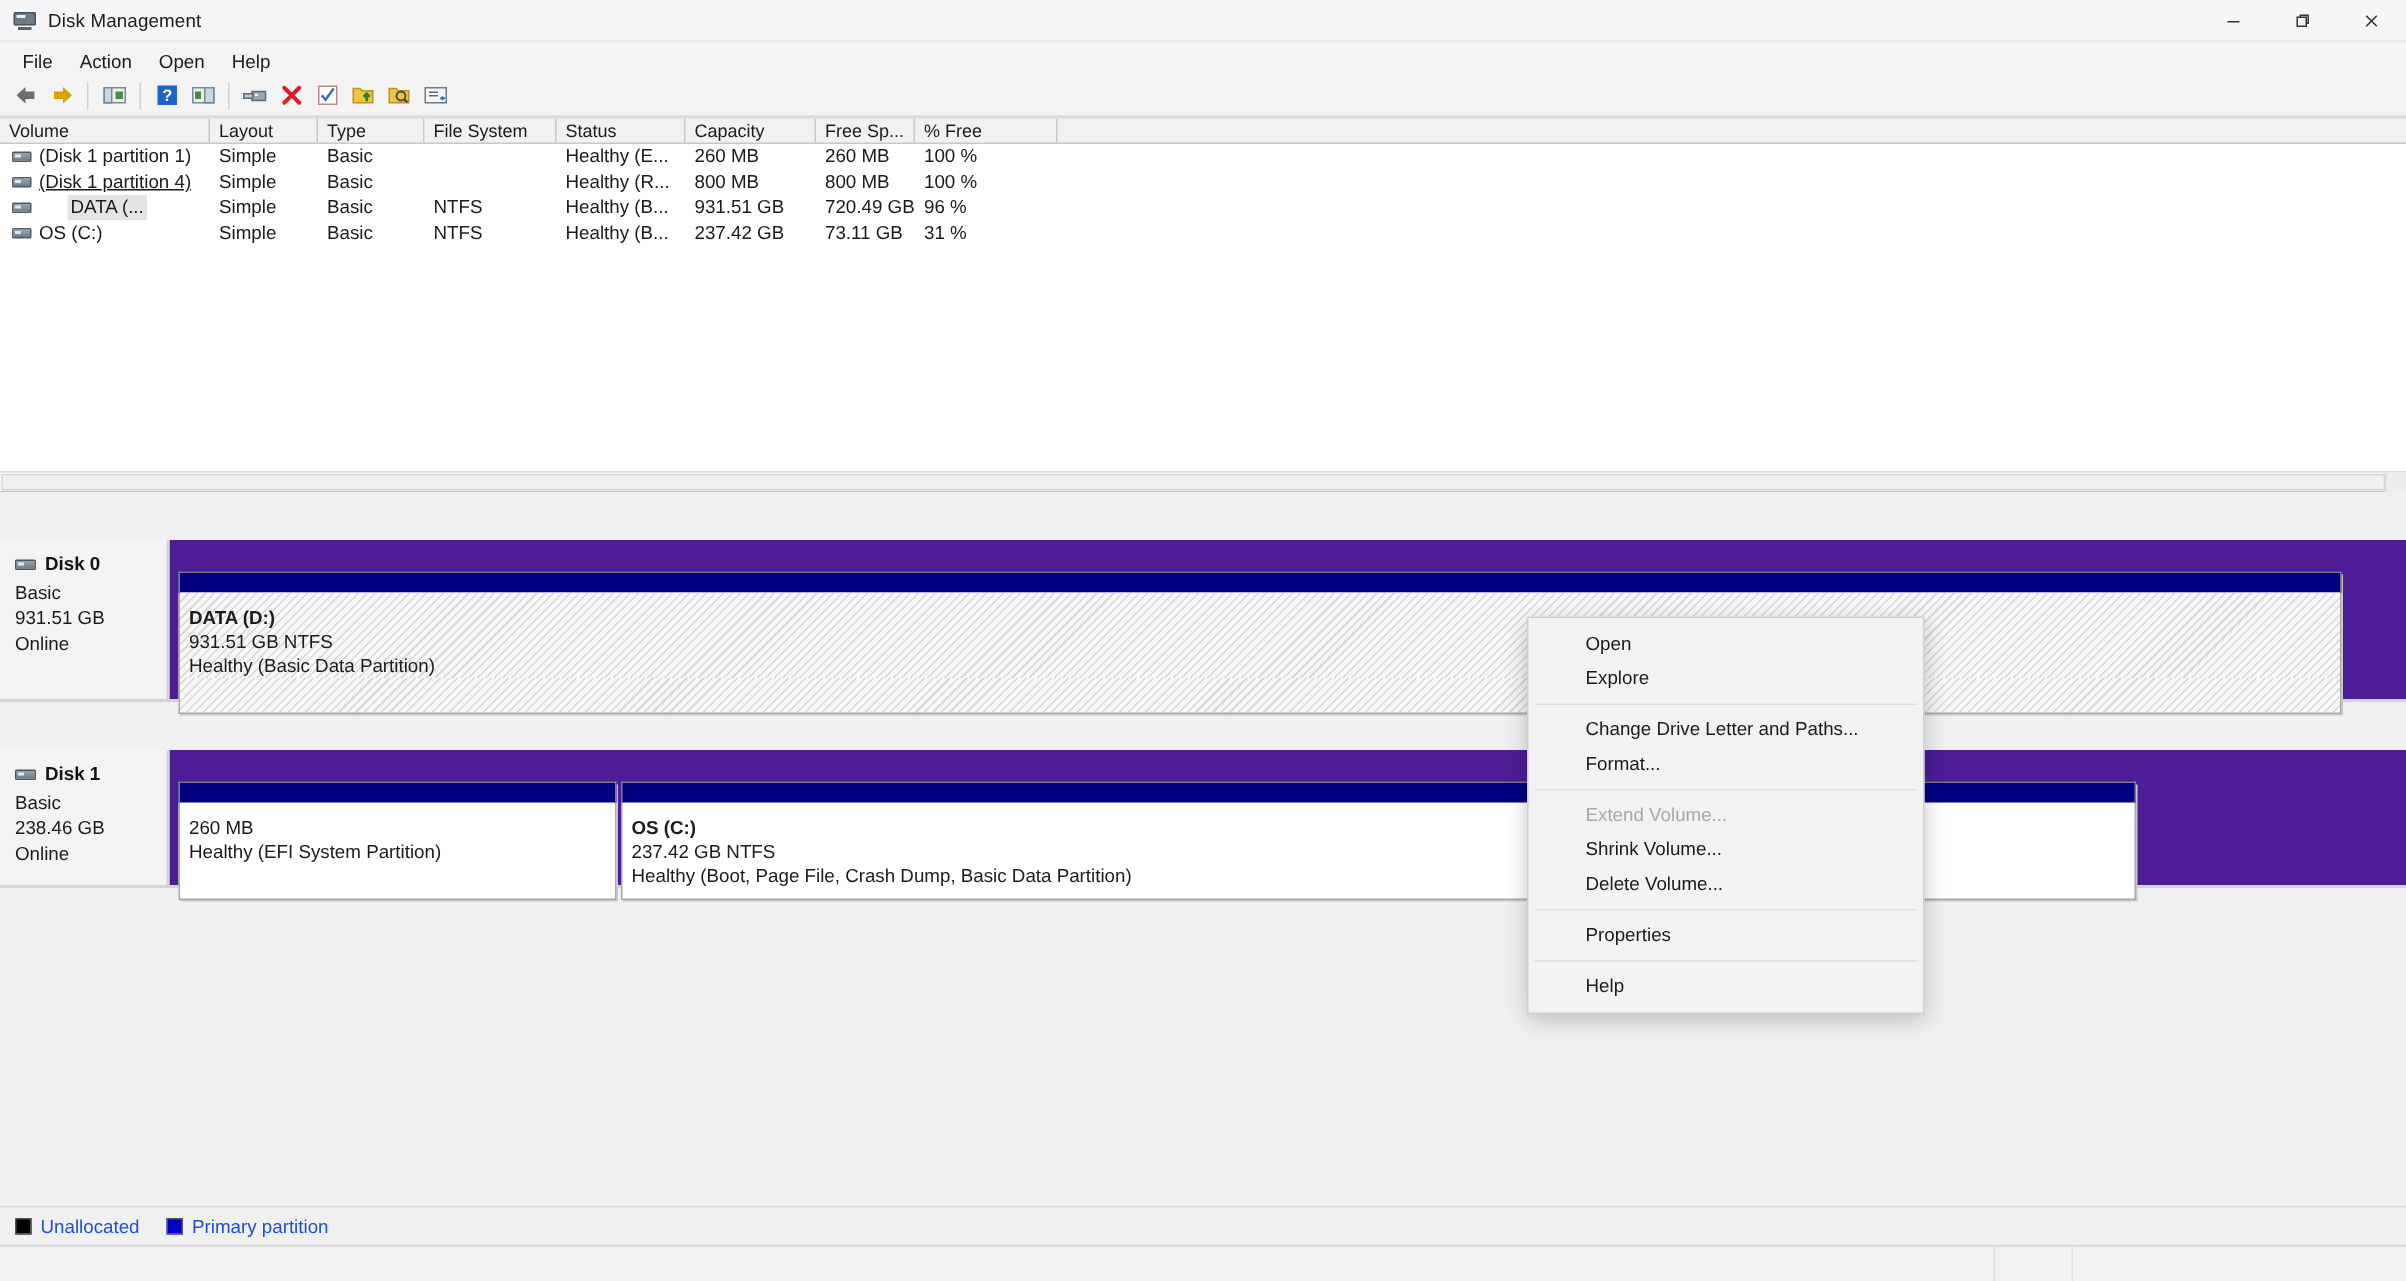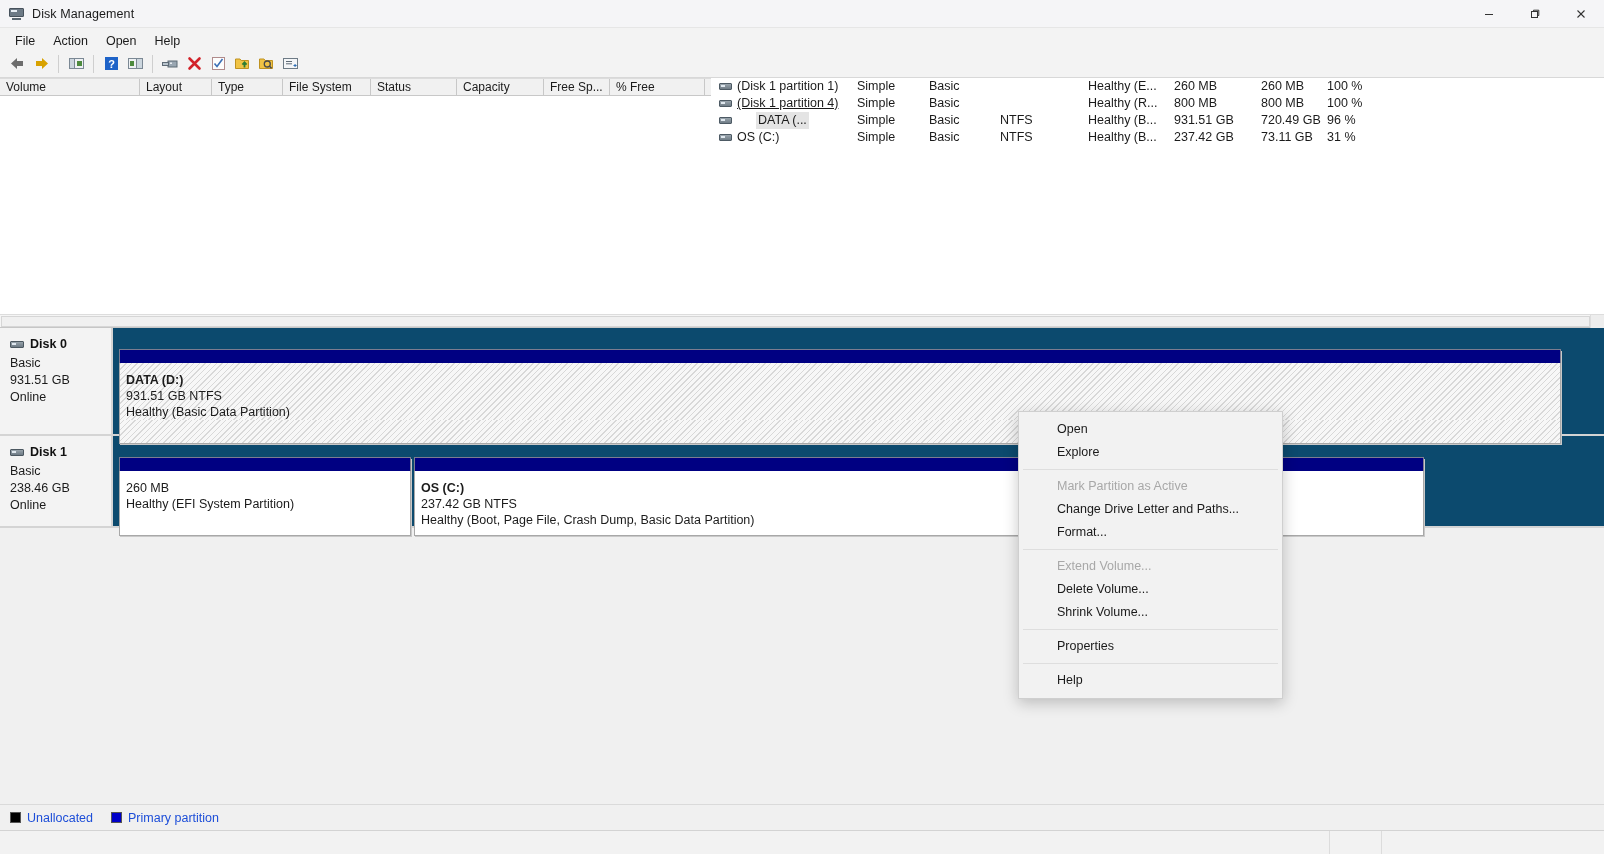--- a/index.html
+++ b/index.html
@@ -76,21 +76,21 @@
     width: 24px; height: 22px;
     display: flex; align-items: center; justify-content: center;
     cursor: default;
   }
   .tb-btn svg { display: block; }
 
   
   .listpane {
     flex: 0 0 250px;
     background: #ffffff;
-    display: flex; flex-direction: row;
+    display: flex; flex-direction: column;
     border-bottom: 1px solid #c6c6c6;
     position: relative;
   }
   .lh {
     height: 18px; flex: 0 0 18px;
     display: flex;
     background: #f1f1f1;
     border-bottom: 1px solid #c8c8c8;
     border-top: 1px solid #dcdcdc;
   }
@@ -140,21 +140,22 @@
 
   
   .graphpane {
     flex: 1 1 auto;
     background: #f0f0f0;
     position: relative;
     overflow: hidden;
   }
   .diskrow {
     display: flex;
-    background: #0c4a6e;
+    background: #4c1d95;
+    margin-top: 32px;
   }
   .disk-hdr {
     width: 113px; flex: 0 0 113px;
     background: #f3f3f3;
     border-right: 2px solid #d4d4d4;
     border-bottom: 2px solid #d4d4d4;
     padding: 9px 0 0 10px;
     position: relative;
   }
   .disk-hdr .name-line {
@@ -502,27 +503,26 @@
               </div>
             </div>
           </div>
         </div>
       </div>
 
     <div class="ctxmenu" id="ctxmenu" style="left: 1018px; top: 83px;">
         <div class="ctxitem">Open</div>
         <div class="ctxitem">Explore</div>
         <div class="ctxsep"></div>
-        <div class="ctxitem disabled">Mark Partition as Active</div>
         <div class="ctxitem">Change Drive Letter and Paths...</div>
         <div class="ctxitem">Format...</div>
         <div class="ctxsep"></div>
         <div class="ctxitem disabled">Extend Volume...</div>
+        <div class="ctxitem">Shrink Volume...</div>
         <div class="ctxitem">Delete Volume...</div>
-        <div class="ctxitem">Shrink Volume...</div>
         <div class="ctxsep"></div>
         <div class="ctxitem">Properties</div>
         <div class="ctxsep"></div>
         <div class="ctxitem">Help</div>
       </div>
 
   </div>
 
   <div class="legend">
     <div class="sw" style="background:#000"></div>

